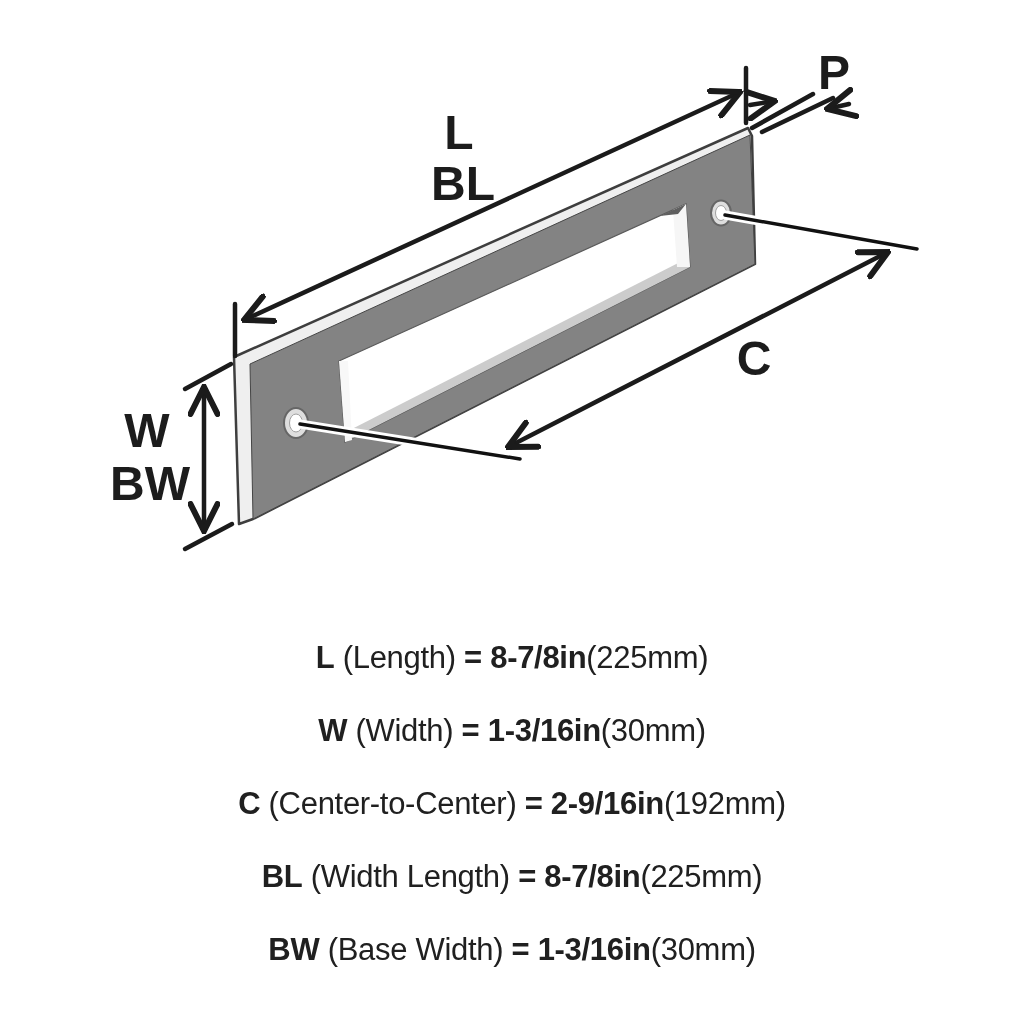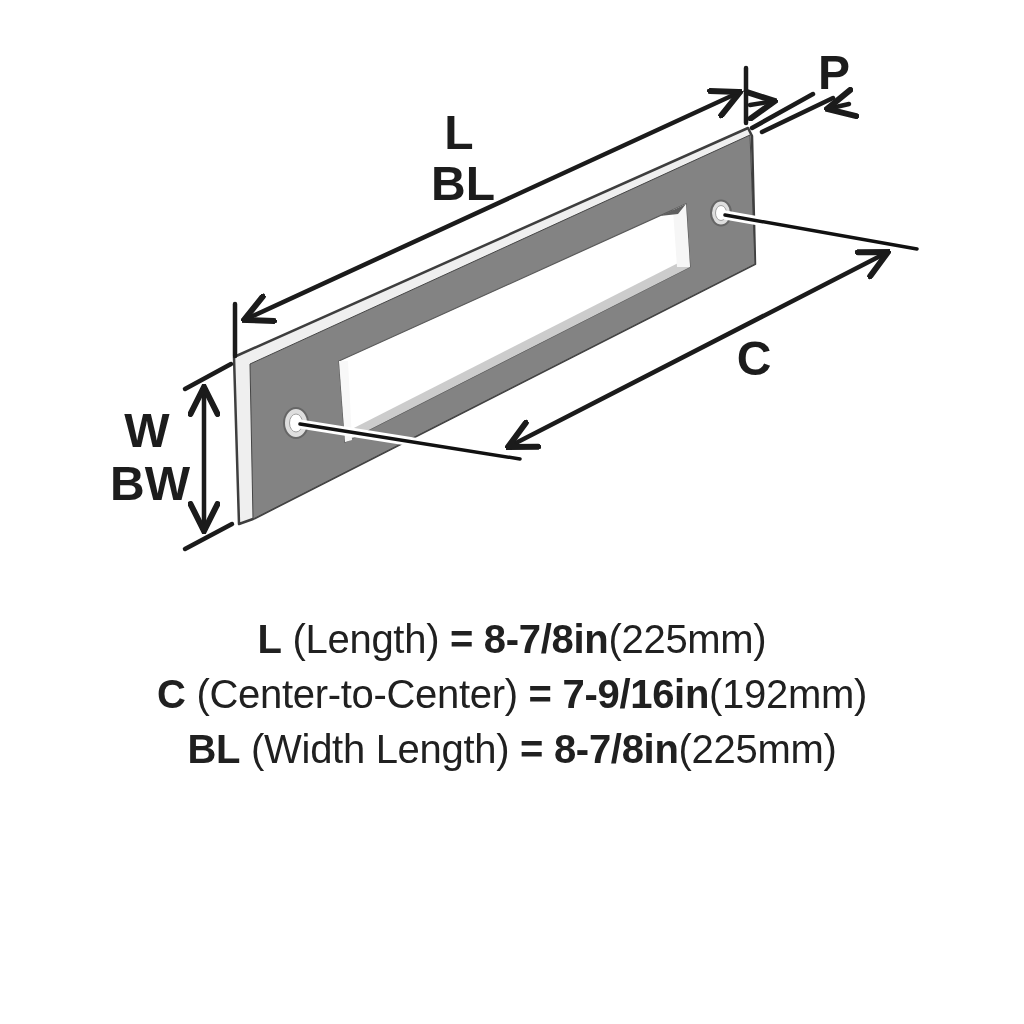--- a/index.html
+++ b/index.html
@@ -27,25 +27,26 @@
   }
   .specs {
     position: absolute;
     top: 612px;
     left: 0;
     width: 1024px;
     text-align: center;
     color: #202020;
   }
   .spec-line {
-    font-size: 40px;
+    font-size: 31px;
     line-height: 55px;
     font-weight: 400;
     letter-spacing: -0.3px;
     white-space: nowrap;
+    margin-top: 18px;
   }
   .spec-line span { white-space: pre; }
   .spec-line .b { font-weight: 700; }
 </style>
 </head>
 <body>
 
 <div class="stage">
   <svg viewBox="0 0 1024 1024" width="1024" height="1024">
     <defs>
@@ -119,18 +120,24 @@
     </g>
     <text class="dim-label" x="754" y="375">C</text>
   </svg>
 </div>
 
 <div class="specs">
   <div class="spec-line">
     <span class="b">L</span><span> (Length) </span><span class="b">= 8-7/8in</span><span>(225mm)</span>
   </div>
   <div class="spec-line">
-    <span class="b">C</span><span> (Center-to-Center) </span><span class="b">= 7-9/16in</span><span>(192mm)</span>
+    <span class="b">W</span><span> (Width) </span><span class="b">= 1-3/16in</span><span>(30mm)</span>
+  </div>
+  <div class="spec-line">
+    <span class="b">C</span><span> (Center-to-Center) </span><span class="b">= 2-9/16in</span><span>(192mm)</span>
   </div>
   <div class="spec-line">
     <span class="b">BL</span><span> (Width Length) </span><span class="b">= 8-7/8in</span><span>(225mm)</span>
   </div>
+  <div class="spec-line">
+    <span class="b">BW</span><span> (Base Width) </span><span class="b">= 1-3/16in</span><span>(30mm)</span>
+  </div>
 </div>
 
 </body></html>

